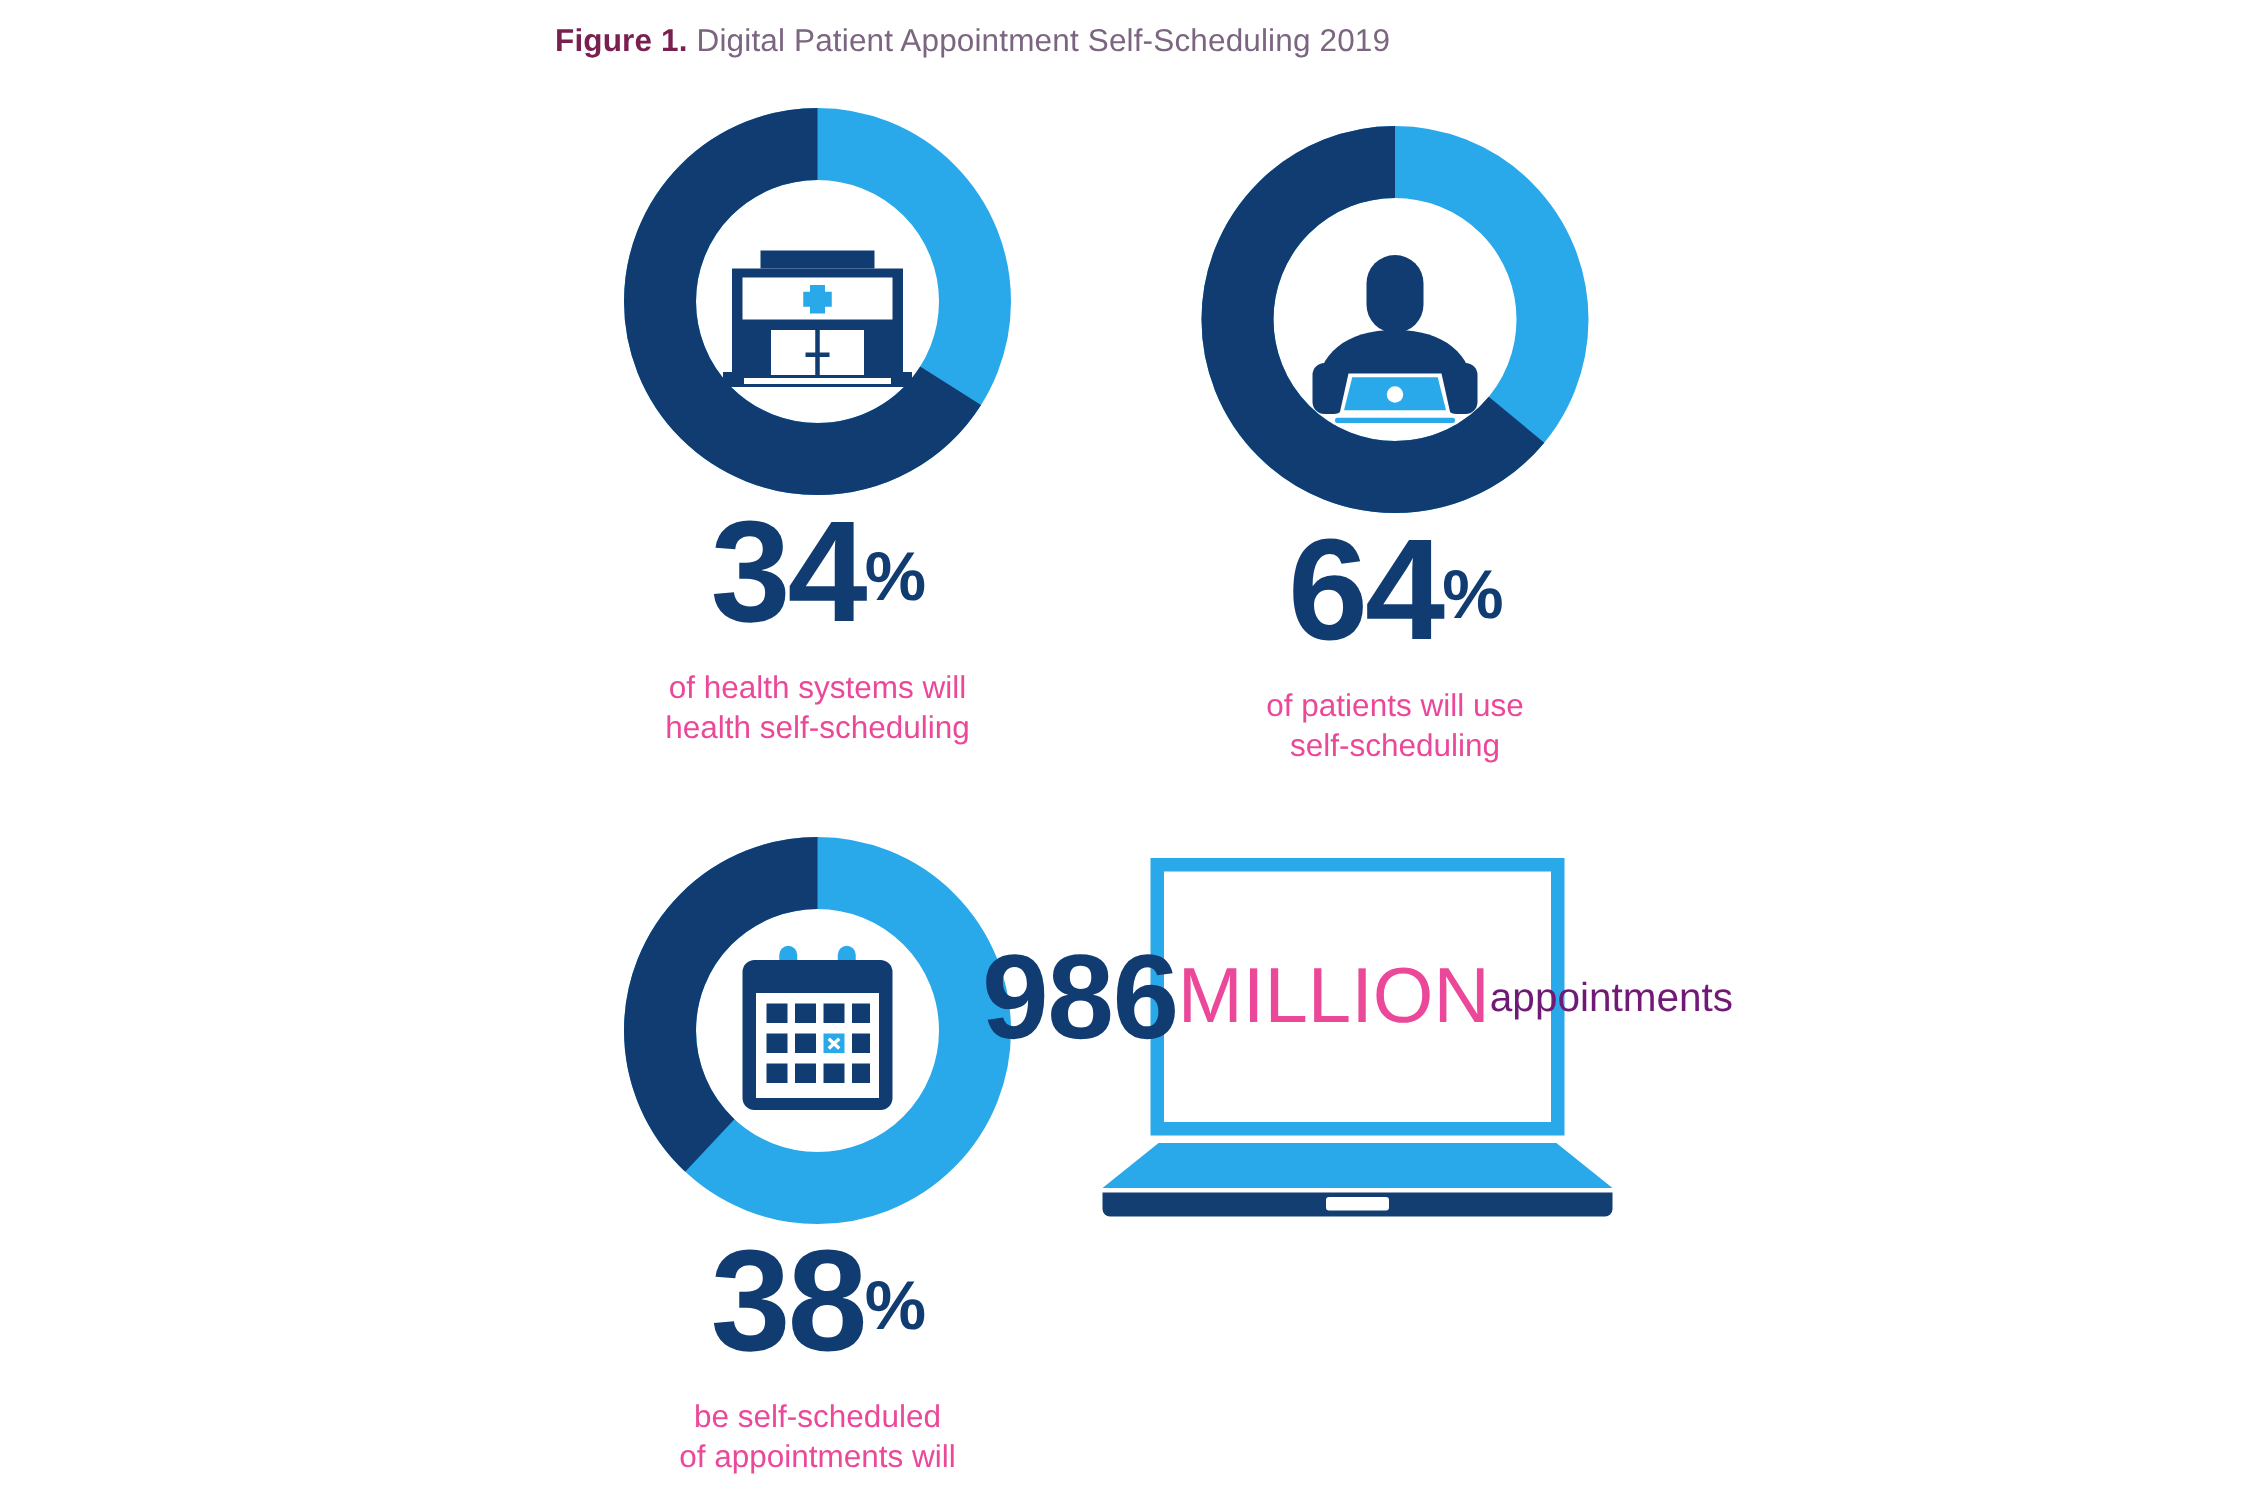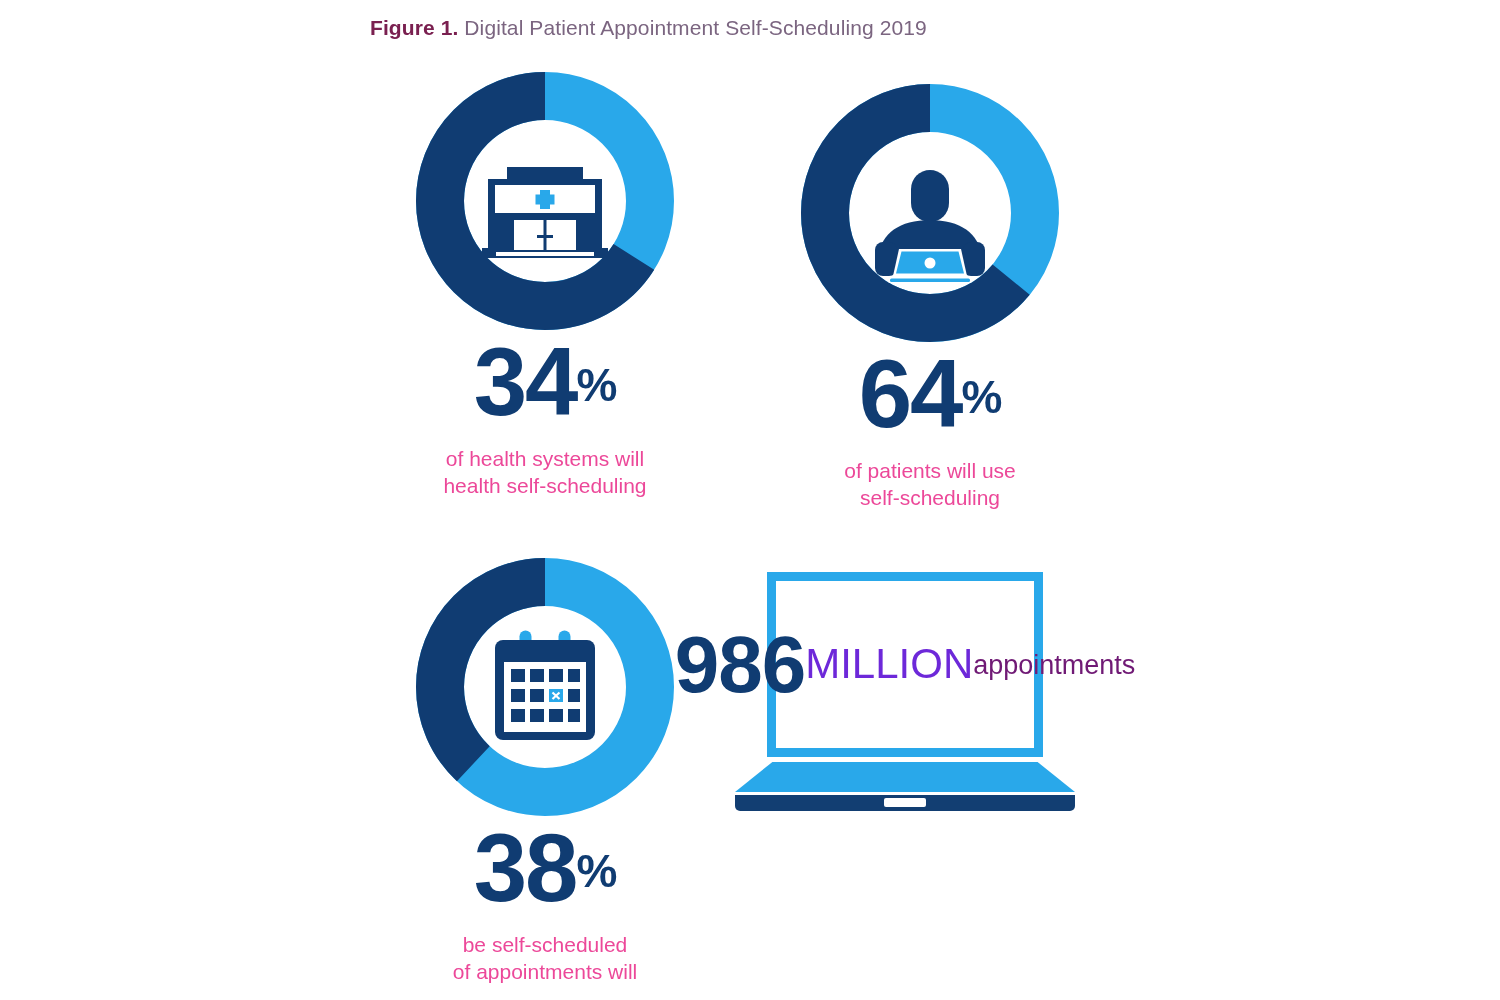--- a/index.html
+++ b/index.html
@@ -102,22 +102,22 @@
     justify-content: center;
   }
   .big-number {
     font-size: 80px;
     font-weight: bold;
     color: #103C72;
     line-height: 0.92;
     letter-spacing: -1px;
   }
   .million {
-    font-size: 42px;
-    color: #6d28d9;
+    font-size: 52px;
+    color: #ec4899;
     line-height: 1.05;
     letter-spacing: 0px;
   }
   .appt-word {
     font-size: 27px;
     color: #701a75;
     line-height: 1.25;
     margin-top: 2px;
   }
   .laptop-deck {

